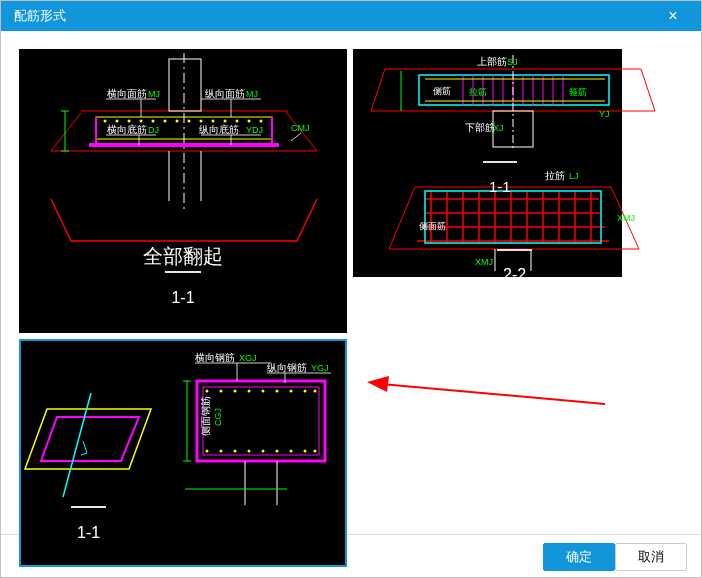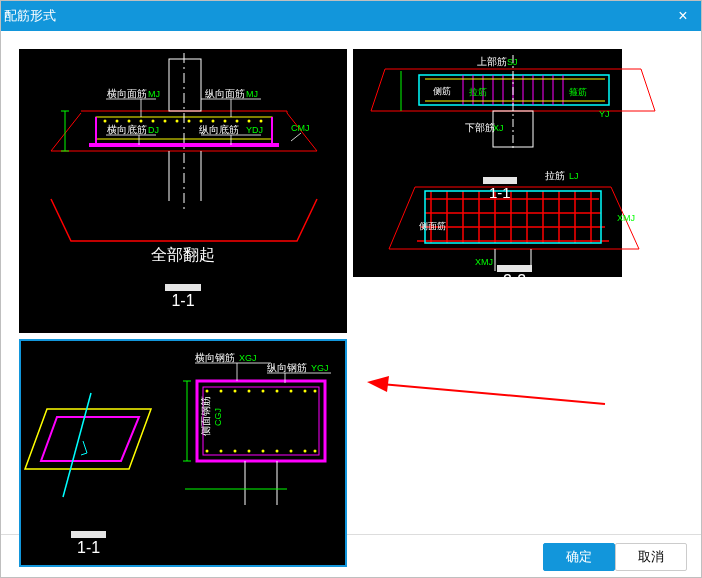--- a/index.html
+++ b/index.html
@@ -9,21 +9,21 @@
     background: #fff;
     border: 1px solid #bfbfbf;
     overflow: hidden;
   }
   .titlebar {
     height: 30px;
     background: #1296db;
     color: #fff;
     display: flex;
     align-items: center;
-    padding: 0 3px;
+    padding: 0 13px;
     font-size: 13px;
   }
   .titlebar .title { flex: 1; }
   .titlebar .close {
     width: 30px; height: 30px;
     display: flex; align-items: center; justify-content: center;
     cursor: pointer;
     font-size: 16px;
   }
   .content {
@@ -46,30 +46,30 @@
   .opt3 { width: 328px; height: 228px; }
   .caption {
     position: absolute;
     color: #fff;
     text-align: center;
     line-height: 1.3;
     font-size: 18px;
   }
   .subline {
     display: inline-block;
-    border-top: 7px solid #e5e5e5;
-    padding: 0 6px;
+    border-top: 2px solid #e5e5e5;
+    padding: 15px 6px;
     font-size: 16px;
-    margin-top: 18px;
+    margin-top: 2px;
   }
 
   
   .opt1 svg { position: absolute; top: 0; left: 0; }
   .opt1 .caption { left: 0; right: 0; top: 192px; }
-  .opt1 .caption .main { font-size: 16px; margin-top: 46px; }
+  .opt1 .caption .main { font-size: 20px; margin-top: 46px; }
   
   .opt2 svg { position: absolute; top: 0; left: 0; }
   .opt2 .caption { right: 18px; bottom: 4px; font-size: 17px; }
   .opt2 .sub22 { position:absolute; left: 142px; top: 196px; color:#fff; font-size:16px;}
   .opt2 .sub11 { position:absolute; left: 128px; top: 108px; color:#fff; font-size:15px;}
   
   .opt3 svg { position: absolute; top: 0; left: 0; }
   .opt3 .caption { left: 50px; bottom: 6px; text-align: center;}
 
   .small-label { font-size: 10px; fill:#fff; font-family:"Microsoft YaHei",Arial,sans-serif; }

